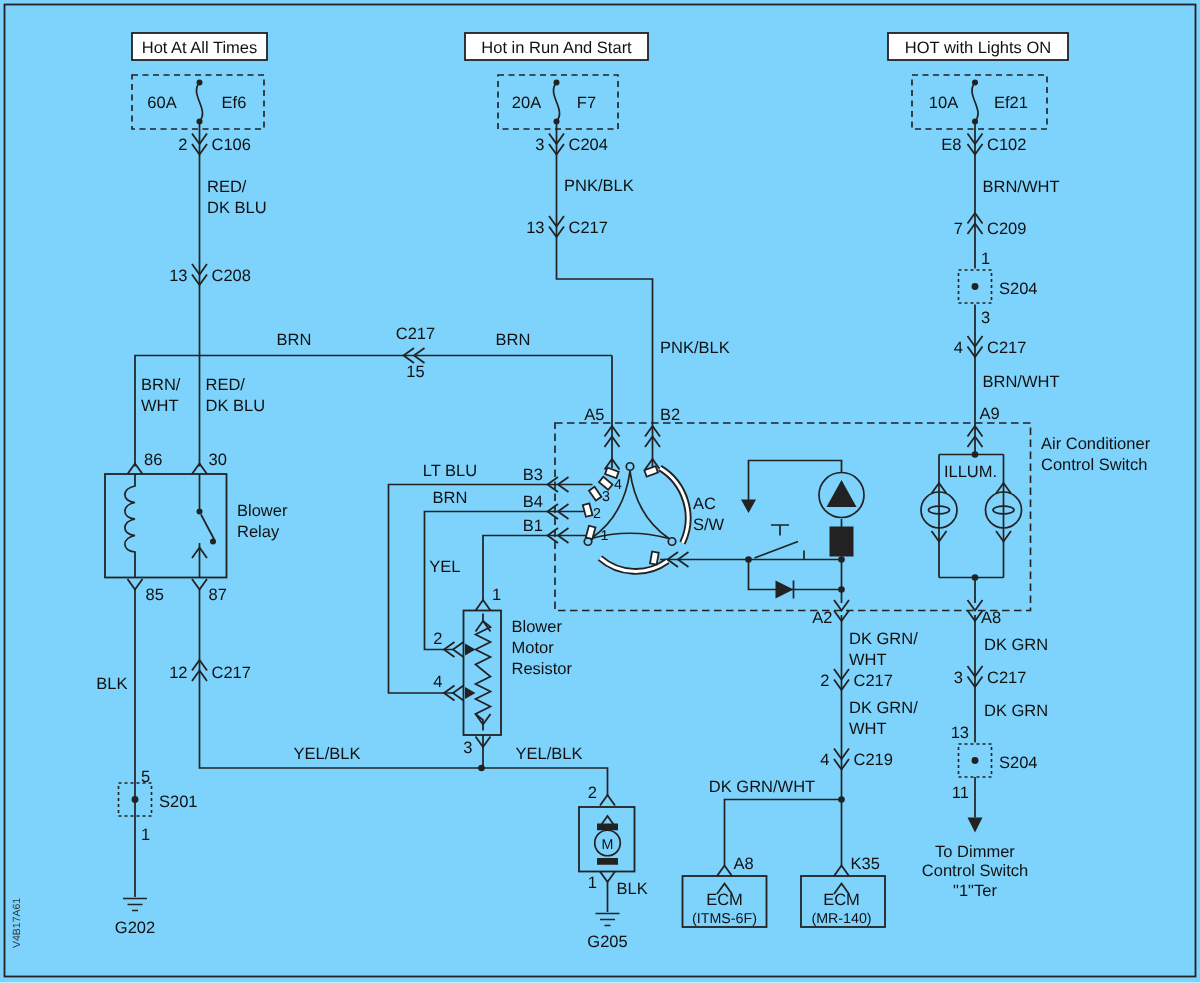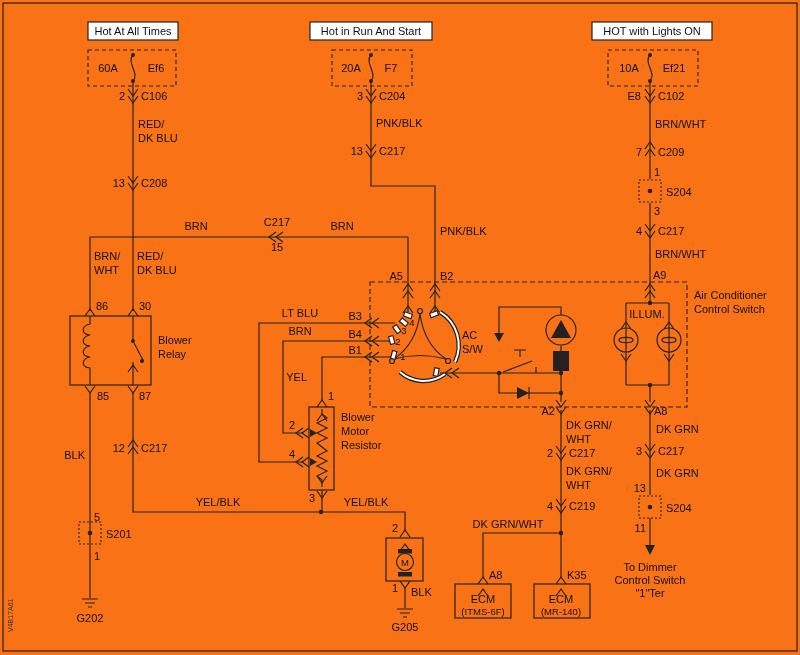--- a/index.html
+++ b/index.html
@@ -1,16 +1,16 @@
 <!DOCTYPE html>
 <html><head>
 <meta charset="utf-8">
 <style>
   html,body{margin:0;padding:0;background:#fff;}
-  .stage{position:relative;width:800px;height:655px;background:#f97316;}
+  .stage{position:relative;width:800px;height:655px;background:#7dd3fc;}
   svg{display:block;}
   .w{stroke:#222;stroke-width:1.15;fill:none;stroke-linecap:butt;}
   .box{stroke:#222;stroke-width:1.2;fill:#fff;}
   .nofill{fill:none;}
   .dashbox{stroke:#222;stroke-width:1.1;fill:none;stroke-dasharray:5 3;}
   .fusebox{stroke:#222;stroke-width:1.1;fill:none;stroke-dasharray:4 3;}
   .dotted{stroke:#222;stroke-width:1.1;fill:none;stroke-dasharray:2 2;}
   .t{font-family:"Liberation Sans",sans-serif;font-size:11px;fill:#111;}
   .ts{font-size:9.5px;}
   .tt{font-size:7px;fill:#333;}

